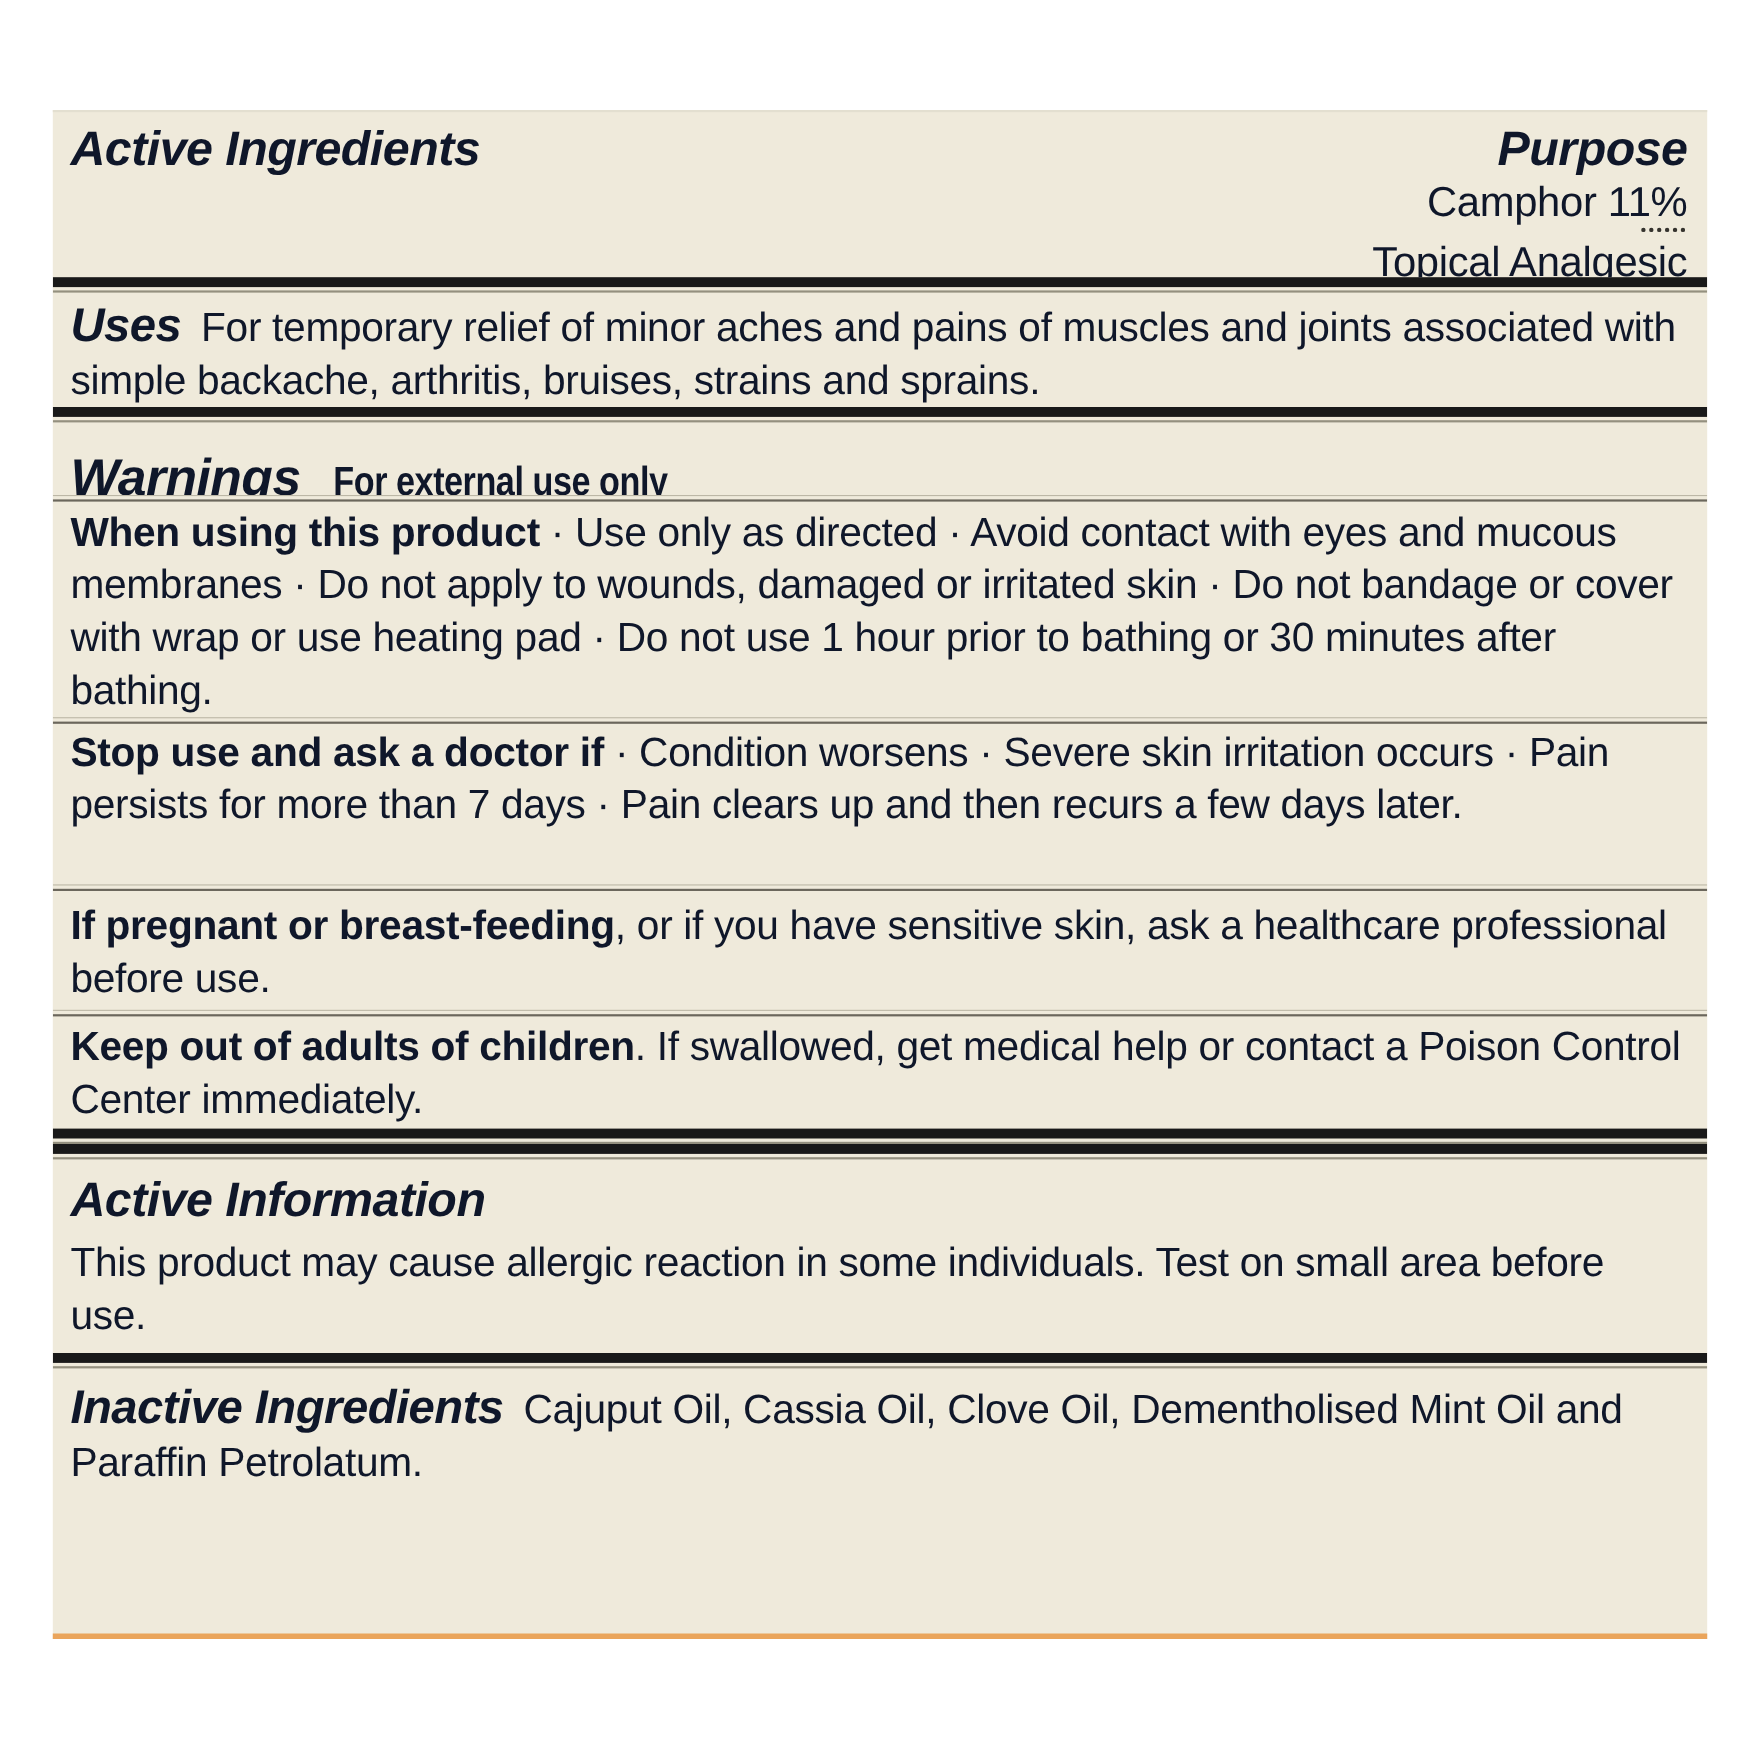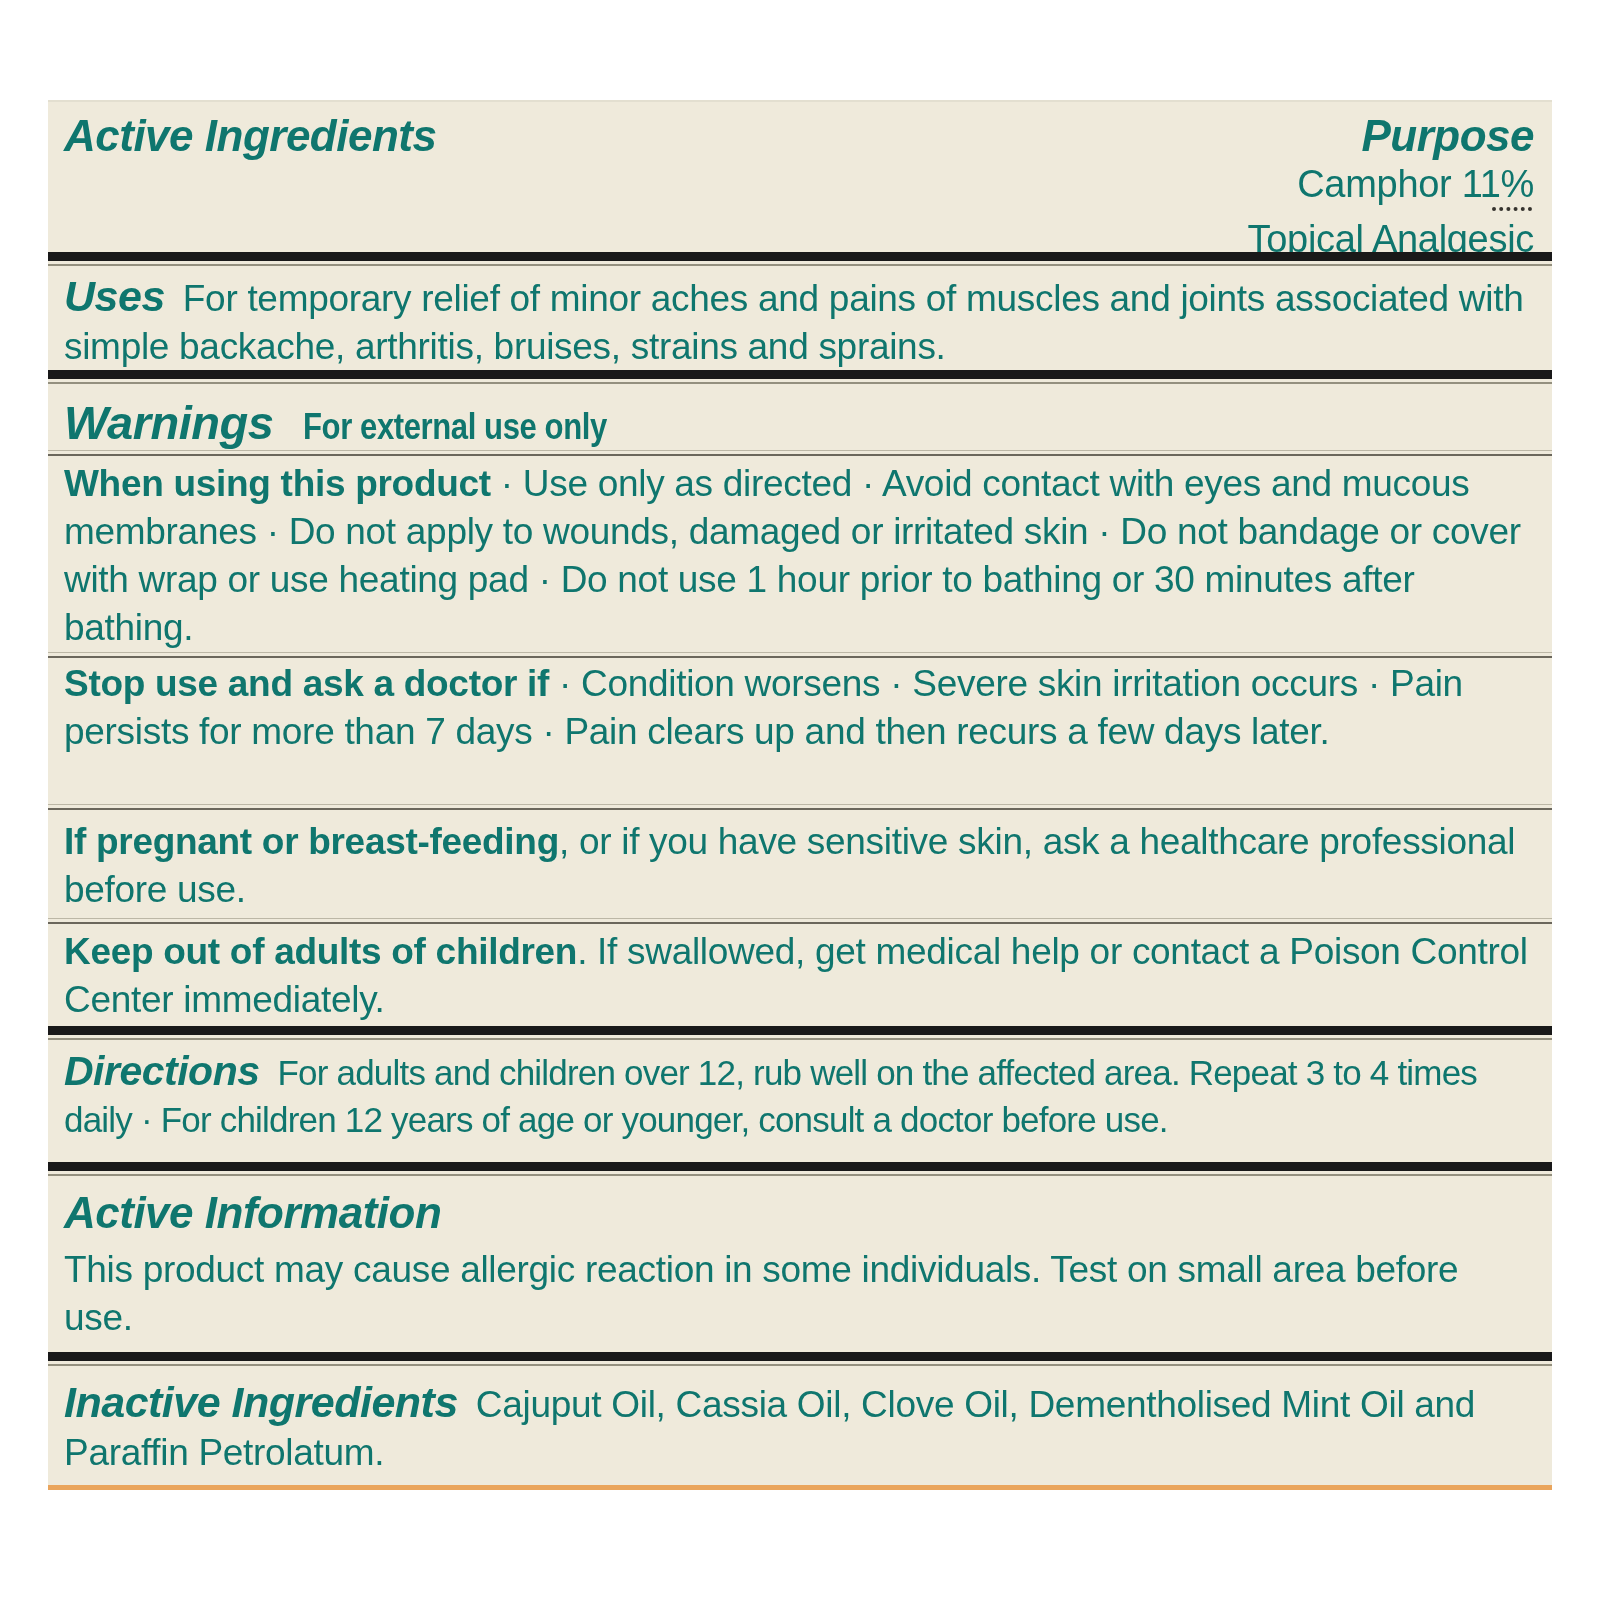--- a/index.html
+++ b/index.html
@@ -13,21 +13,21 @@
   .label {
     position: absolute;
     left: 48px;
     top: 100px;
     width: 1504px;
     height: 1390px;
     box-sizing: border-box;
     background: #efeadb;
     border-top: 2px solid #e3dfd0;
     border-bottom: 5px solid #eaa55c;
-    color: #0f766e;
+    color: #0f172a;
     overflow: hidden;
   }
   .seg {
     box-sizing: border-box;
     padding-left: 16px;
     padding-right: 18px;
     overflow: hidden;
   }
   .body-text {
     font-size: 37px;
@@ -81,21 +81,21 @@
     border-bottom: 2px solid #94907f;
   }
   .sep-thin {
     height: 6px;
     box-sizing: border-box;
     border-top: 1px solid #bcb7a6;
     border-bottom: 2px solid #6b675c;
   }
   
   .seg2 { height: 104px; padding-top: 6px; }
-  .seg3 { height: 66px;  padding-top: 11px; }
+  .seg3 { height: 66px;  padding-top: 22px; }
   .warn-hdr { display: flex; align-items: baseline; line-height: 56px; }
   .warn-hdr .h-italic { font-size: 47px; }
   .cond {
     display: inline-block;
     font-weight: 700;
     font-size: 37px;
     letter-spacing: -0.5px;
     transform: scaleX(0.84);
     transform-origin: left bottom;
     margin-left: 30px;
@@ -168,23 +168,20 @@
   </div>
 
   <div class="sep-thin"></div>
 
   <div class="seg seg7">
     <p class="body-text"><span class="lead">Keep out of adults of children</span><span>. If swallowed, get medical help or contact a Poison Control Center immediately.</span></p>
   </div>
 
   <div class="sep-thick"></div>
 
-  <div class="seg seg8">
-    <p class="body-text"><span class="h-inline">Directions</span><span>For adults and children over 12, rub well on the affected area. Repeat 3 to 4 times daily · For children 12 years of age or younger, consult a doctor before use.</span></p>
-  </div>
 
   <div class="sep-thick"></div>
 
   <div class="seg seg9">
     <span class="h-italic">Active Information</span>
     <p class="body-text">This product may cause allergic reaction in some individuals. Test on small area before use.</p>
   </div>
 
   <div class="sep-thick"></div>
 

